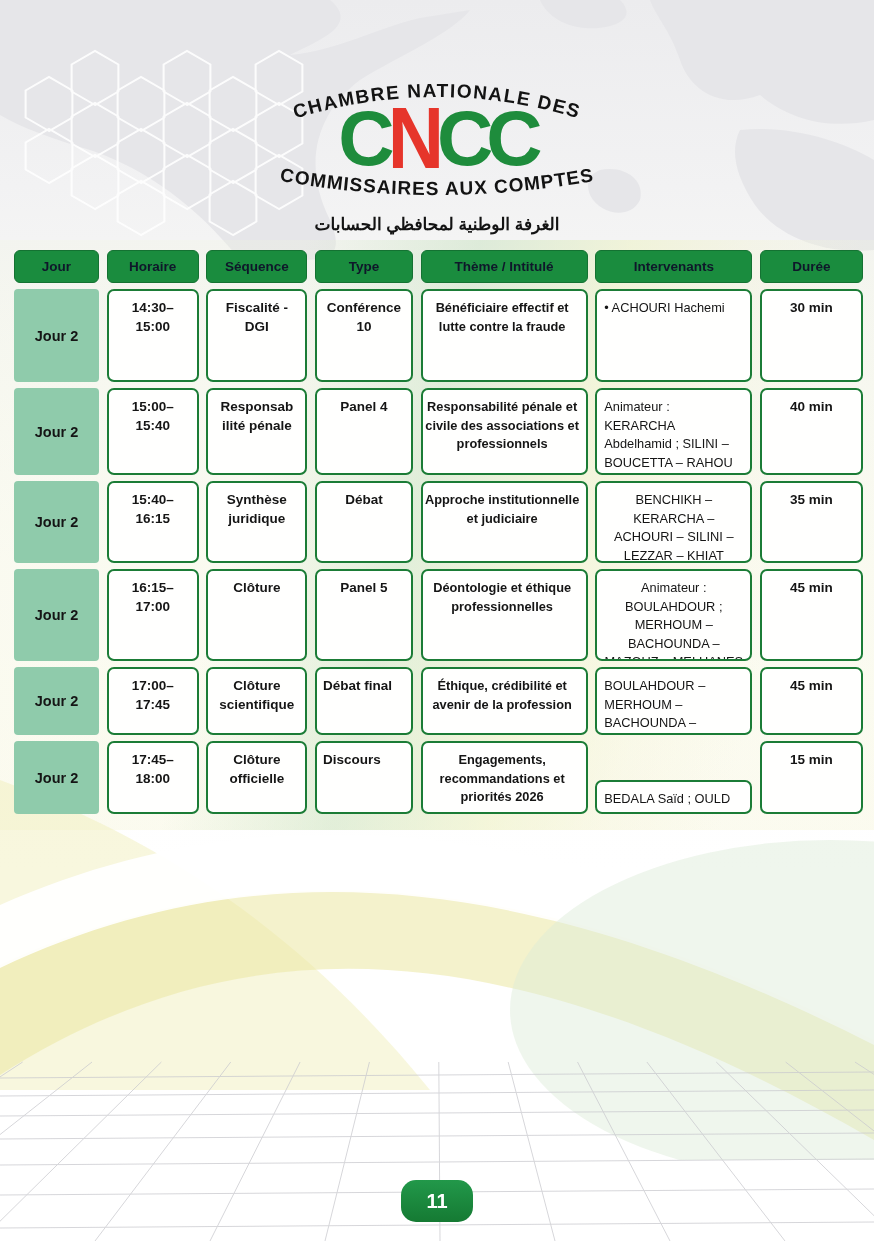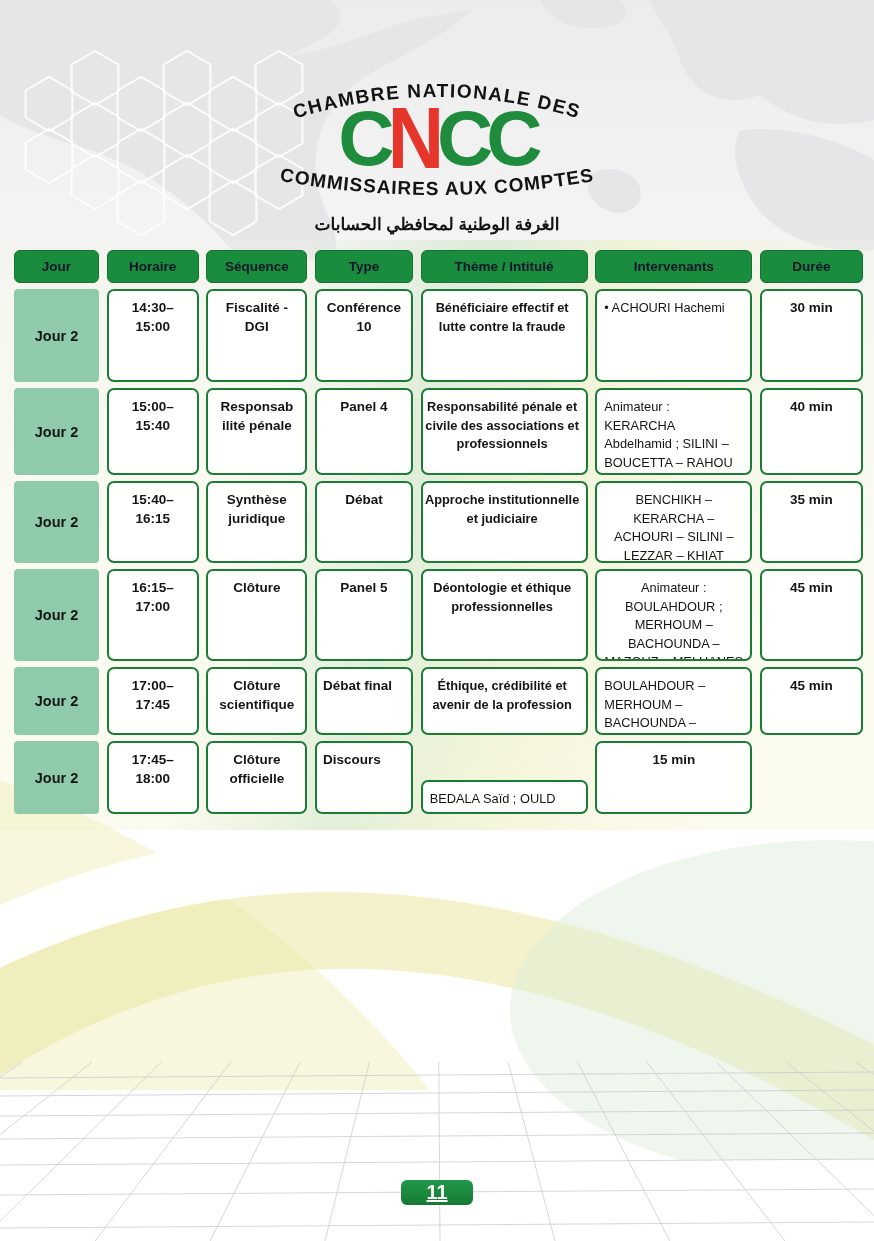--- a/index.html
+++ b/index.html
@@ -54,24 +54,24 @@
   }
   .cell.time   { font-weight:bold; white-space:pre-line; }
   .cell.seq    { font-weight:bold; white-space:pre-line; }
   .cell.type   { font-weight:bold; white-space:pre-line; }
   .cell.theme  { font-weight:bold; font-size:12.8px; padding:8px 4px 4px 0; line-height:1.45; }
   .cell.interv { font-weight:normal; font-size:12.8px; text-align:center; padding:8px 7px 4px 7px; line-height:1.45; }
   .cell.duree  { font-weight:bold; }
   
   .page-badge {
     position:absolute; left:50%; top:1180px; transform:translateX(-50%);
-    width:72px; height:25px; border-radius:6px;
+    width:72px; height:42px; border-radius:15px;
     background:linear-gradient(180deg,#22984a,#157a33);
     display:flex; align-items:center; justify-content:center;
-    color:#ffffff; font-weight:bold; font-size:20px;text-decoration:underline;
+    color:#ffffff; font-weight:bold; font-size:20px;
   }
 </style>
 </head>
 <body>
 
 <div class="page">
 
   <svg class="bg-svg" width="874" height="260" viewBox="0 0 874 260">
     <g fill="#e6e6e9">
       <path d="M-20,0 L330,0 C360,25 320,40 290,55 C340,50 370,30 420,18 L470,10 C450,35 400,55 360,80 C320,110 300,160 330,220 C345,255 330,260 300,260 L240,260 C200,210 150,170 90,150 C40,135 0,120 -20,100 Z"></path>
@@ -205,20 +205,21 @@
       <div class="cell seq">Clôture scientifique</div>
       <div class="cell type" style="text-align: left;">Débat final</div>
       <div class="cell theme">Éthique, crédibilité et avenir de la profession</div>
       <div class="cell interv" style="text-align: left;">BOULAHDOUR – MERHOUM – BACHOUNDA – MAZOUZ – MELHANES</div>
       <div class="cell duree">45 min</div>
       <div class="jcell">Jour 2</div>
       <div class="cell time">17:45–
 18:00</div>
       <div class="cell seq">Clôture officielle</div>
       <div class="cell type" style="text-align: left;">Discours</div>
+      <div class="cell theme">Engagements, recommandations et priorités 2026</div>
       <div class="cell interv" style="text-align: left; margin-top: 39px;">BEDALA Saïd ; OULD TALEB Seghir</div>
       <div class="cell duree">15 min</div>
     </div>
 
   <div class="page-badge">
     <span>11</span>
   </div>
 
 </div>
 

